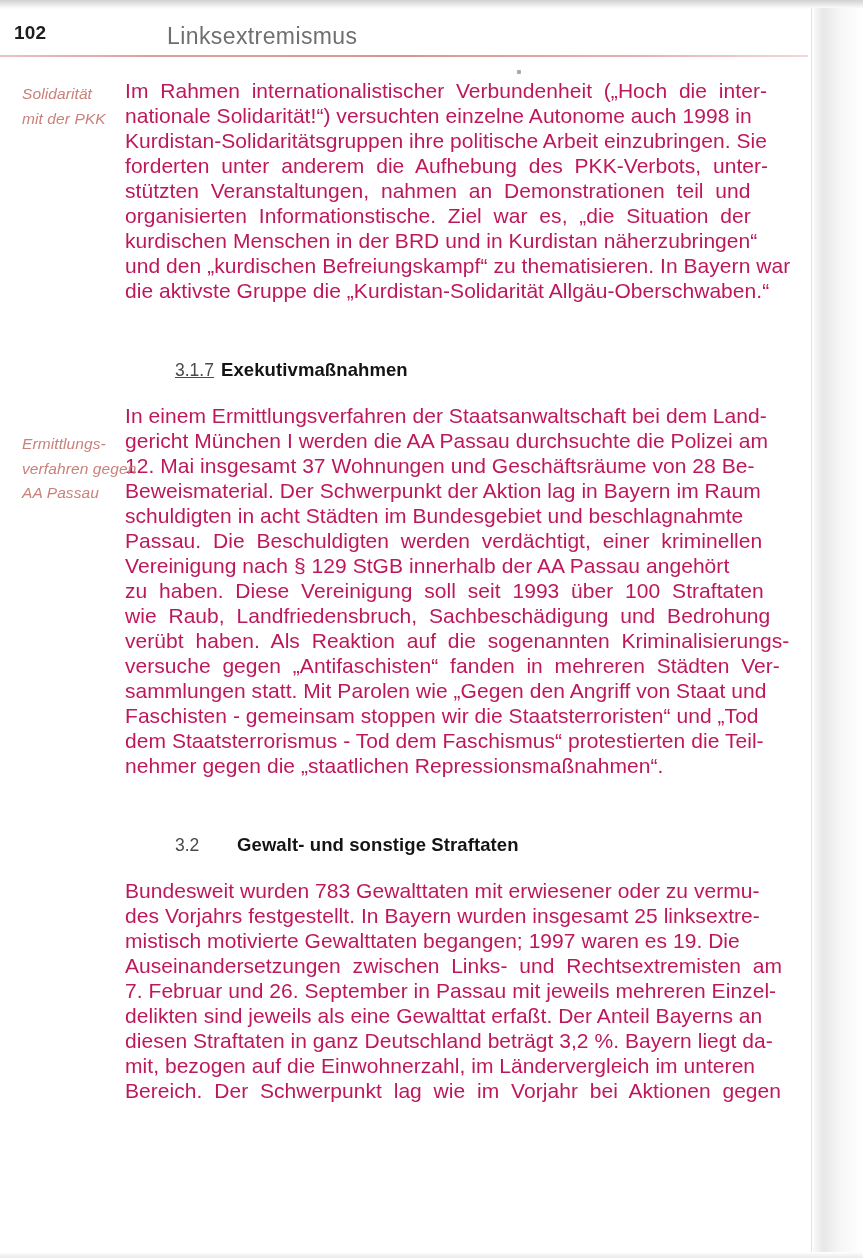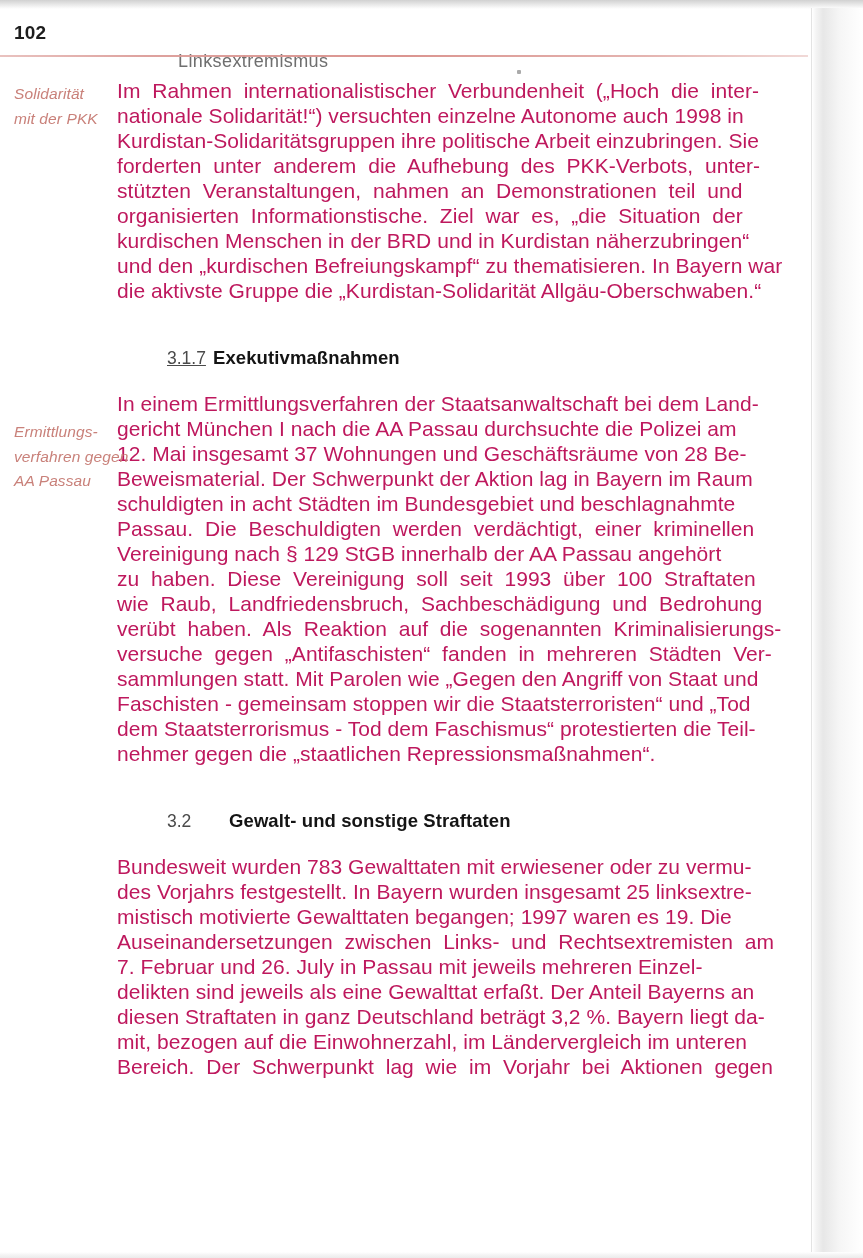--- a/index.html
+++ b/index.html
@@ -82,41 +82,40 @@
     position: absolute;
     left: 14px;
     top: 0;
     font-size: 19px;
     font-weight: bold;
     color: #1d1d1d;
     letter-spacing: .2px;
   }
   .runhead-title {
     position: absolute;
-    left: 178px;
+    left: 167px;
     top: 1px;
-    font-size: 18px;
+    font-size: 23px;
     color: #6f6f6f;
     letter-spacing: .4px;
-    margin-top: 28px;
   }
   .rule {
     position: absolute;
     left: 0;
     top: 55px;
     width: 808px;
     height: 2px;
     background: linear-gradient(to right, #e8bfbc 0%, #dc9d99 18%, #d98f8a 50%, #e3b0ac 80%, #f0d7d5 100%);
     opacity: .95;
   }
 
   
   .content {
     position: absolute;
-    left: 0;
+    left: 8px;
     top: 78px;
     width: 812px;
   }
 
   .block {
     position: relative;
     width: 812px;
   }
 
   .marginalia {
@@ -168,20 +167,21 @@
     font-size: 17.5px;
     font-weight: normal;
     color: #4a4a4a;
   }
   .heading .txt {
     display: inline-block;
     font-size: 18.5px;
     font-weight: bold;
     color: #141414;
     letter-spacing: .1px;
+    margin-top: 12px;
   }
   .h-317 .num { width: 46px; text-decoration: underline; }
   .h-32  .num { width: 62px; }
 
   .spacer-xl { height: 44px; }
   .spacer-md { height: 22px; }
 </style>
 </head>
 <body>
 
@@ -228,21 +228,21 @@
     <div class="spacer-md"></div>
 
     <div class="block">
       <div class="marginalia" style="top:29px;">
         <div>Ermittlungs-</div>
         <div>verfahren gegen</div>
         <div>AA Passau</div>
       </div>
       <div class="textcol">
         <span class="tline"><span>In einem Ermittlungsverfahren der Staatsanwaltschaft bei dem Land-</span></span>
-        <span class="tline"><span>gericht München I nach die AA Passau durchsuchte die Polizei am</span></span>
+        <span class="tline"><span>gericht München I werden die AA Passau durchsuchte die Polizei am</span></span>
         <span class="tline"><span>12. Mai insgesamt 37 Wohnungen und Geschäftsräume von 28 Be-</span></span>
         <span class="tline"><span>Beweismaterial. Der Schwerpunkt der Aktion lag in Bayern im Raum</span></span>
         <span class="tline"><span>schuldigten in acht Städten im Bundesgebiet und beschlagnahmte</span></span>
         <span class="tline"><span>Passau.  Die  Beschuldigten  werden  verdächtigt,  einer  kriminellen</span></span>
         <span class="tline"><span>Vereinigung nach § 129 StGB innerhalb der AA Passau angehört</span></span>
         <span class="tline"><span>zu  haben.  Diese  Vereinigung  soll  seit  1993  über  100  Straftaten</span></span>
         <span class="tline"><span>wie  Raub,  Landfriedensbruch,  Sachbeschädigung  und  Bedrohung</span></span>
         <span class="tline"><span>verübt  haben.  Als  Reaktion  auf  die  sogenannten  Kriminalisierungs-</span></span>
         <span class="tline"><span>versuche  gegen  „Antifaschisten“  fanden  in  mehreren  Städten  Ver-</span></span>
         <span class="tline"><span>sammlungen statt. Mit Parolen wie „Gegen den Angriff von Staat und</span></span>
@@ -259,21 +259,21 @@
     </div>
 
     <div class="spacer-md"></div>
 
     <div class="block">
       <div class="textcol">
         <span class="tline"><span>Bundesweit wurden 783 Gewalttaten mit erwiesener oder zu vermu-</span></span>
         <span class="tline"><span>des Vorjahrs festgestellt. In Bayern wurden insgesamt 25 linksextre-</span></span>
         <span class="tline"><span>mistisch motivierte Gewalttaten begangen; 1997 waren es 19. Die</span></span>
         <span class="tline"><span>Auseinandersetzungen  zwischen  Links-  und  Rechtsextremisten  am</span></span>
-        <span class="tline"><span>7. Februar und 26. July in Passau mit jeweils mehreren Einzel-</span></span>
+        <span class="tline"><span>7. Februar und 26. September in Passau mit jeweils mehreren Einzel-</span></span>
         <span class="tline"><span>delikten sind jeweils als eine Gewalttat erfaßt. Der Anteil Bayerns an</span></span>
         <span class="tline"><span>diesen Straftaten in ganz Deutschland beträgt 3,2 %. Bayern liegt da-</span></span>
         <span class="tline"><span>mit, bezogen auf die Einwohnerzahl, im Ländervergleich im unteren</span></span>
         <span class="tline"><span>Bereich.  Der  Schwerpunkt  lag  wie  im  Vorjahr  bei  Aktionen  gegen</span></span>
       </div>
     </div>
 
   </div>
 </div>
 

